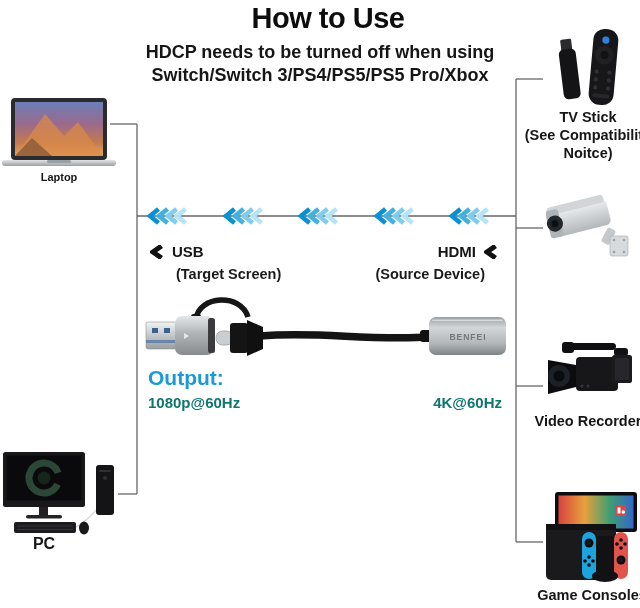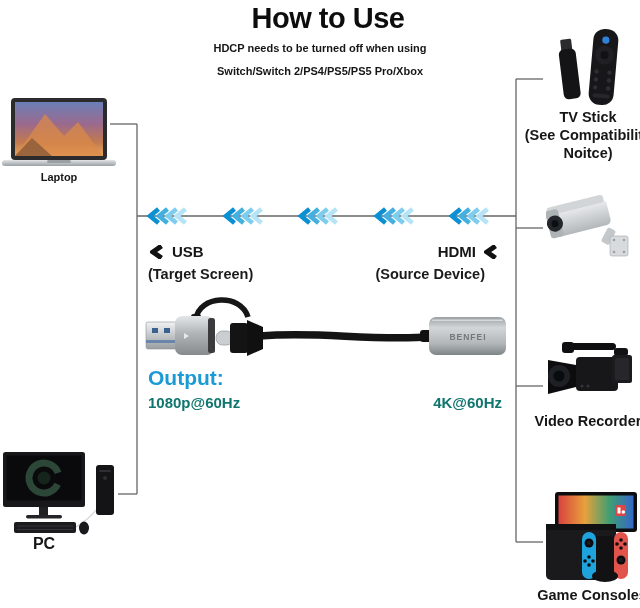--- a/index.html
+++ b/index.html
@@ -1,21 +1,21 @@
 <!DOCTYPE html>
 <html><head>
 <meta charset="utf-8">
 <style>
   html,body{margin:0;padding:0;background:#fff;}
   .canvas{position:relative;width:640px;height:608px;background:#ffffff;
           font-family:"Liberation Sans","DejaVu Sans",sans-serif;color:#141414;overflow:hidden;}
   .abs{position:absolute;}
   .title{top:0;left:0;width:640px;text-align:center;font-size:29px;line-height:36px;
          font-weight:800;color:#0d0d0d;letter-spacing:-0.5px;padding-left:8px;}
-  .subtitle{left:0;width:640px;text-align:center;font-size:11px;font-weight:700;color:#161616;}
+  .subtitle{left:0;width:640px;text-align:center;font-size:18px;font-weight:700;color:#161616;}
   .sub1{top:42px;} .sub2{top:65px;}
   .dev-label{font-weight:700;font-size:11px;color:#161616;text-align:center;}
   .right-label{font-weight:700;font-size:14.5px;line-height:18px;color:#161616;text-align:center;}
   .conn-row{display:flex;align-items:center;gap:8px;font-weight:700;font-size:15px;color:#161616;}
   .conn-sub{font-weight:600;font-size:14.5px;color:#1b1b1b;}
   .out-label{font-size:21px;font-weight:800;color:#1b9ad6;}
   .out-value{font-size:15px;font-weight:700;color:#0f766e;}
   .ta-r{text-align:right;}
   svg{display:block;}
   .overlay{top:0;left:0;}
@@ -120,21 +120,21 @@
       <g>
         <rect x="429" y="317" width="77" height="38" rx="7" fill="url(#metalC)"></rect>
         <rect x="432" y="319.5" width="71" height="1.6" rx="0.8" fill="#e8eaec" opacity="0.7"></rect>
         <text x="468" y="340" text-anchor="middle" font-size="8.5" font-weight="700" letter-spacing="1" fill="#74787c" font-family="Liberation Sans, sans-serif">BENFEI</text>
       </g>
     </g>
   </svg>
 
   <div class="abs title">How to Use</div>
   <div class="abs subtitle sub1">HDCP needs to be turned off when using</div>
-  <div class="abs subtitle sub2">Switch/Switch 2/PS4/PS5/PS5 Pro/Xbox</div>
+  <div class="abs subtitle sub2">Switch/Switch 3/PS4/PS5/PS5 Pro/Xbox</div>
 
   <div class="abs" style="left:2px;top:98px;">
     <svg width="114" height="70" viewBox="0 0 114 70">
       <defs>
         <linearGradient id="lapWall" x1="0" y1="0" x2="0" y2="1">
           <stop offset="0" stop-color="#6b7fb8"></stop>
             <stop offset="0.4" stop-color="#9a6a8e"></stop>
           <stop offset="0.75" stop-color="#c27a4e"></stop>
             <stop offset="1" stop-color="#e8a85c"></stop>
         </linearGradient>
@@ -172,21 +172,21 @@
     </svg>
   </div>
   <div class="abs dev-label" style="left:3px;top:535px;width:82px;font-size:16px;">PC</div>
 
   <div class="abs conn-row" style="left:150px;top:243px;">
     <svg width="14" height="14" viewBox="0 0 14 14">
       <path d="M11.5,1 L3,7 L11.5,13" stroke="#111" stroke-width="5" fill="none"></path>
     </svg>
     <span>USB</span>
   </div>
-  <div class="abs conn-sub" style="left:148px;top:266px;">(Target Screen)</div>
+  <div class="abs conn-sub" style="left:176px;top:266px;">(Target Screen)</div>
 
   <div class="abs conn-row" style="right:142px;top:243px;">
     <span>HDMI</span>
     <svg width="14" height="14" viewBox="0 0 14 14">
       <path d="M11.5,1 L3,7 L11.5,13" stroke="#111" stroke-width="5" fill="none"></path>
     </svg>
   </div>
   <div class="abs conn-sub" style="right:155px;top:266px;">(Source Device)</div>
 
   <div class="abs out-label" style="left:148px;top:366px;">Output:</div>

